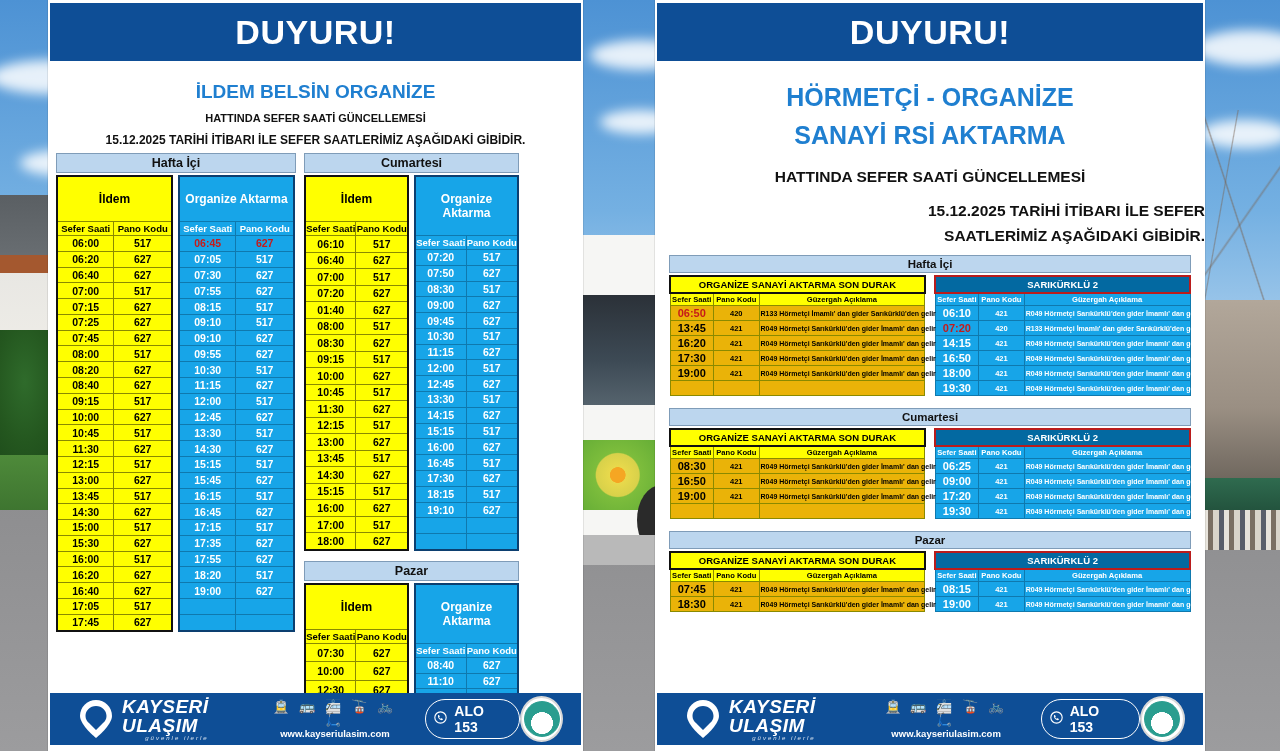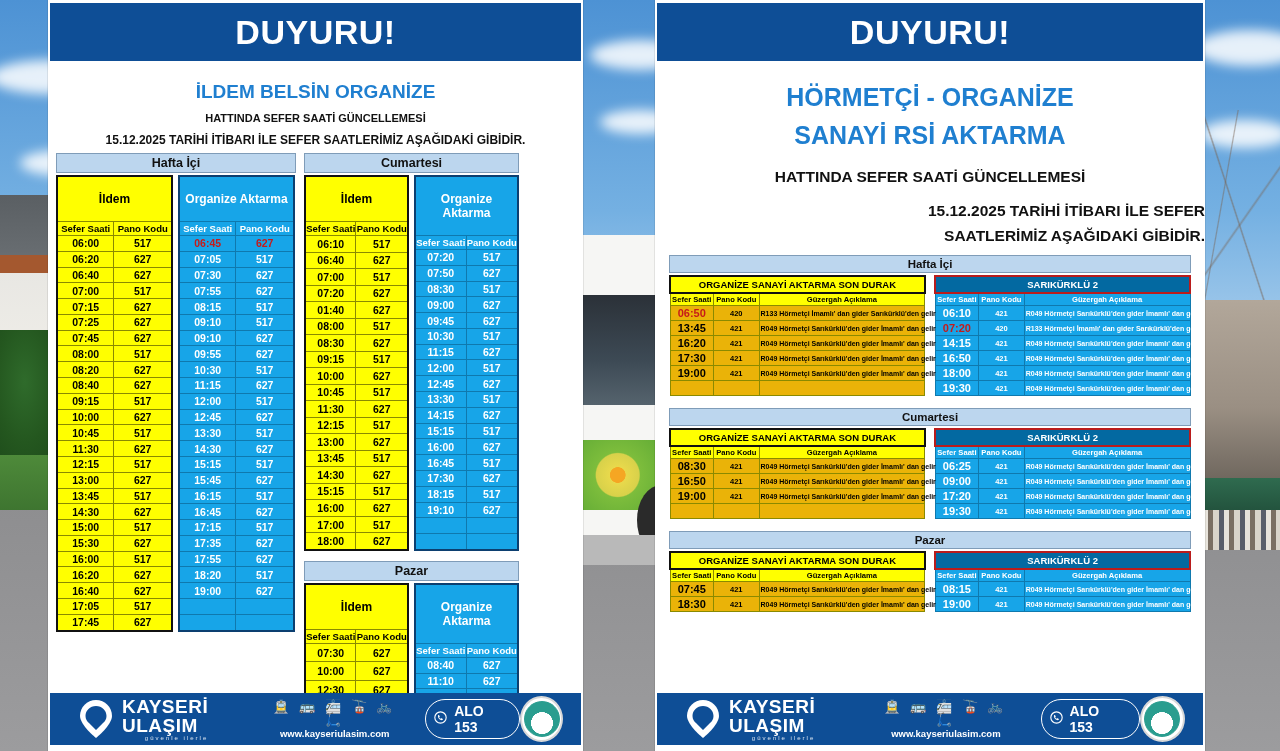--- a/index.html
+++ b/index.html
@@ -185,21 +185,21 @@
   .gap-col { width: 10px; background: transparent !important; border: none !important; }
 
   
   .footer {
     position: absolute; left: 2px; right: 2px; bottom: 6px;
     height: 52px;
     background: #0e4e96;
     display: flex; align-items: center;
     color: #fff;
   }
-  .f-logo { display:flex; align-items:center; margin-left: 28px; }
+  .f-logo { display:flex; align-items:center; margin-left: 28px; font-style: italic; }
   .pinwrap { width: 36px; height: 40px; position: relative; margin-right: 8px;}
   .f-brand { line-height: 1.02; }
   .f-brand .b1 { font-size: 19px; font-weight: bold; letter-spacing: .5px;}
   .f-brand .b2 { font-size: 19px; font-weight: bold; letter-spacing: .5px;}
   .f-brand .b3 { font-size: 6px; letter-spacing: 2px; opacity:.85; text-align:right;}
   .f-mid { margin-left: 58px; text-align: center;}
   .f-icons { font-size: 13px; letter-spacing: 3px; line-height: 1;}
   .f-url { font-size: 9.5px; font-weight: bold; margin-top: 2px;}
   .f-alo {
     margin-left: 22px;

